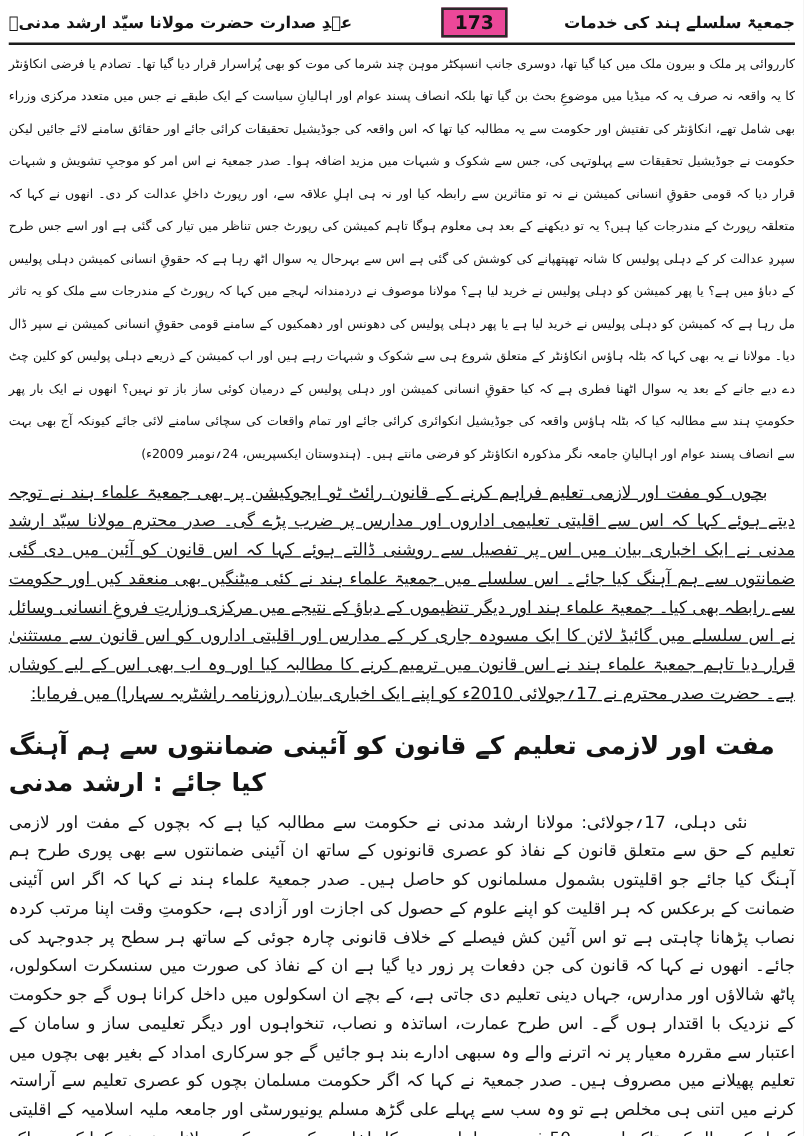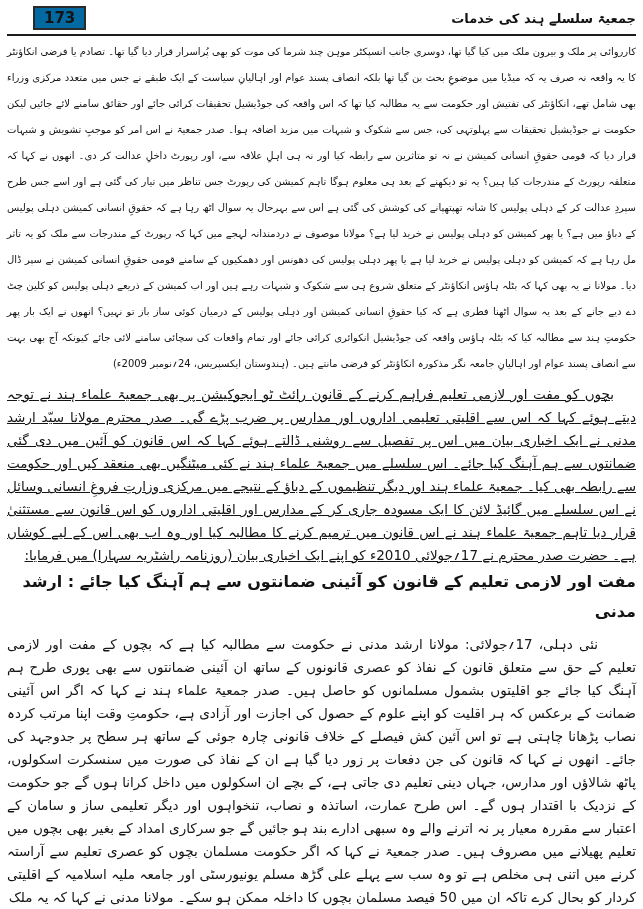--- a/index.html
+++ b/index.html
@@ -28,21 +28,21 @@
     font-weight:700;
     white-space:nowrap;
   }
   .pagenum-box{
     border:2px solid #2a2a2a;
     padding:0 9px;
     font-size:15px;
     font-weight:600;
     line-height:20px;
     direction:ltr;
-    background:#0369a1;
+    background:#ec4899;
     margin-left:26px; 
     text-align:right;
   }
   .body-text p{
     margin:0;
     text-align:justify;
     text-justify:inter-word;
   }
   .para-a{
     font-size:10px;
@@ -56,35 +56,36 @@
     text-indent:22px;
     text-decoration:underline;
   }
   .para-c{
     font-size:13.5px;
     line-height:23px;
     margin-top:6px !important;
     text-indent:38px;
   }
   .section-heading{
-    font-size:16px;
+    font-size:20px;
     font-weight:700;
-    text-align:right;
-    margin:0 0 6px 0;
+    text-align:left;
+    margin:14px 0 6px 0;
     line-height:30px;
   }
 </style>
 </head>
 <body>
 
 <div class="page">
 
   <div class="header">
     <span class="h-title">جمعیۃ سلسلے ہند کی خدمات</span>
     <span class="pagenum-box">173</span>
+    <span class="h-title">عہدِ صدارت حضرت مولانا سیّد ارشد مدنیؒ</span>
   </div>
 
   <div class="body-text">
 
     <p class="para-a">کارروائی پر ملک و بیرون ملک میں کیا گیا تھا، دوسری جانب انسپکٹر موہن چند شرما کی موت کو بھی پُراسرار قرار دیا گیا تھا۔ تصادم یا فرضی انکاؤنٹر کا یہ واقعہ نہ صرف یہ کہ میڈیا میں موضوعِ بحث بن گیا تھا بلکہ انصاف پسند عوام اور اہالیانِ سیاست کے ایک طبقے نے جس میں متعدد مرکزی وزراء بھی شامل تھے، انکاؤنٹر کی تفتیش اور حکومت سے یہ مطالبہ کیا تھا کہ اس واقعہ کی جوڈیشیل تحقیقات کرائی جائے اور حقائق سامنے لائے جائیں لیکن حکومت نے جوڈیشیل تحقیقات سے پہلوتہی کی، جس سے شکوک و شبہات میں مزید اضافہ ہوا۔ صدر جمعیۃ نے اس امر کو موجبِ تشویش و شبہات قرار دیا کہ قومی حقوقِ انسانی کمیشن نے نہ تو متاثرین سے رابطہ کیا اور نہ ہی اہلِ علاقہ سے، اور رپورٹ داخلِ عدالت کر دی۔ انھوں نے کہا کہ متعلقہ رپورٹ کے مندرجات کیا ہیں؟ یہ تو دیکھنے کے بعد ہی معلوم ہوگا تاہم کمیشن کی رپورٹ جس تناظر میں تیار کی گئی ہے اور اسے جس طرح سپردِ عدالت کر کے دہلی پولیس کا شانہ تھپتھپانے کی کوشش کی گئی ہے اس سے بہرحال یہ سوال اٹھ رہا ہے کہ حقوقِ انسانی کمیشن دہلی پولیس کے دباؤ میں ہے؟ یا پھر کمیشن کو دہلی پولیس نے خرید لیا ہے؟ مولانا موصوف نے دردمندانہ لہجے میں کہا کہ رپورٹ کے مندرجات سے ملک کو یہ تاثر مل رہا ہے کہ کمیشن کو دہلی پولیس نے خرید لیا ہے یا پھر دہلی پولیس کی دھونس اور دھمکیوں کے سامنے قومی حقوقِ انسانی کمیشن نے سپر ڈال دیا۔ مولانا نے یہ بھی کہا کہ بٹلہ ہاؤس انکاؤنٹر کے متعلق شروع ہی سے شکوک و شبہات رہے ہیں اور اب کمیشن کے ذریعے دہلی پولیس کو کلین چٹ دے دیے جانے کے بعد یہ سوال اٹھنا فطری ہے کہ کیا حقوقِ انسانی کمیشن اور دہلی پولیس کے درمیان کوئی ساز باز تو نہیں؟ انھوں نے ایک بار پھر حکومتِ ہند سے مطالبہ کیا کہ بٹلہ ہاؤس واقعہ کی جوڈیشیل انکوائری کرائی جائے اور تمام واقعات کی سچائی سامنے لائی جائے کیونکہ آج بھی بہت سے انصاف پسند عوام اور اہالیانِ جامعہ نگر مذکورہ انکاؤنٹر کو فرضی مانتے ہیں۔ (ہندوستان ایکسپریس، 24؍نومبر 2009ء)</p>
 
     <p class="para-b">بچوں کو مفت اور لازمی تعلیم فراہم کرنے کے قانون رائٹ ٹو ایجوکیشن پر بھی جمعیۃ علماء ہند نے توجہ دیتے ہوئے کہا کہ اس سے اقلیتی تعلیمی اداروں اور مدارس پر ضرب پڑے گی۔ صدر محترم مولانا سیّد ارشد مدنی نے ایک اخباری بیان میں اس پر تفصیل سے روشنی ڈالتے ہوئے کہا کہ اس قانون کو آئین میں دی گئی ضمانتوں سے ہم آہنگ کیا جائے۔ اس سلسلے میں جمعیۃ علماء ہند نے کئی میٹنگیں بھی منعقد کیں اور حکومت سے رابطہ بھی کیا۔ جمعیۃ علماء ہند اور دیگر تنظیموں کے دباؤ کے نتیجے میں مرکزی وزارتِ فروغِ انسانی وسائل نے اس سلسلے میں گائیڈ لائن کا ایک مسودہ جاری کر کے مدارس اور اقلیتی اداروں کو اس قانون سے مستثنیٰ قرار دیا تاہم جمعیۃ علماء ہند نے اس قانون میں ترمیم کرنے کا مطالبہ کیا اور وہ اب بھی اس کے لیے کوشاں ہے۔ حضرت صدر محترم نے 17؍جولائی 2010ء کو اپنے ایک اخباری بیان (روزنامہ راشٹریہ سہارا) میں فرمایا:</p>
 
     <h2 class="section-heading">مفت اور لازمی تعلیم کے قانون کو آئینی ضمانتوں سے ہم آہنگ کیا جائے : ارشد مدنی</h2>
 

